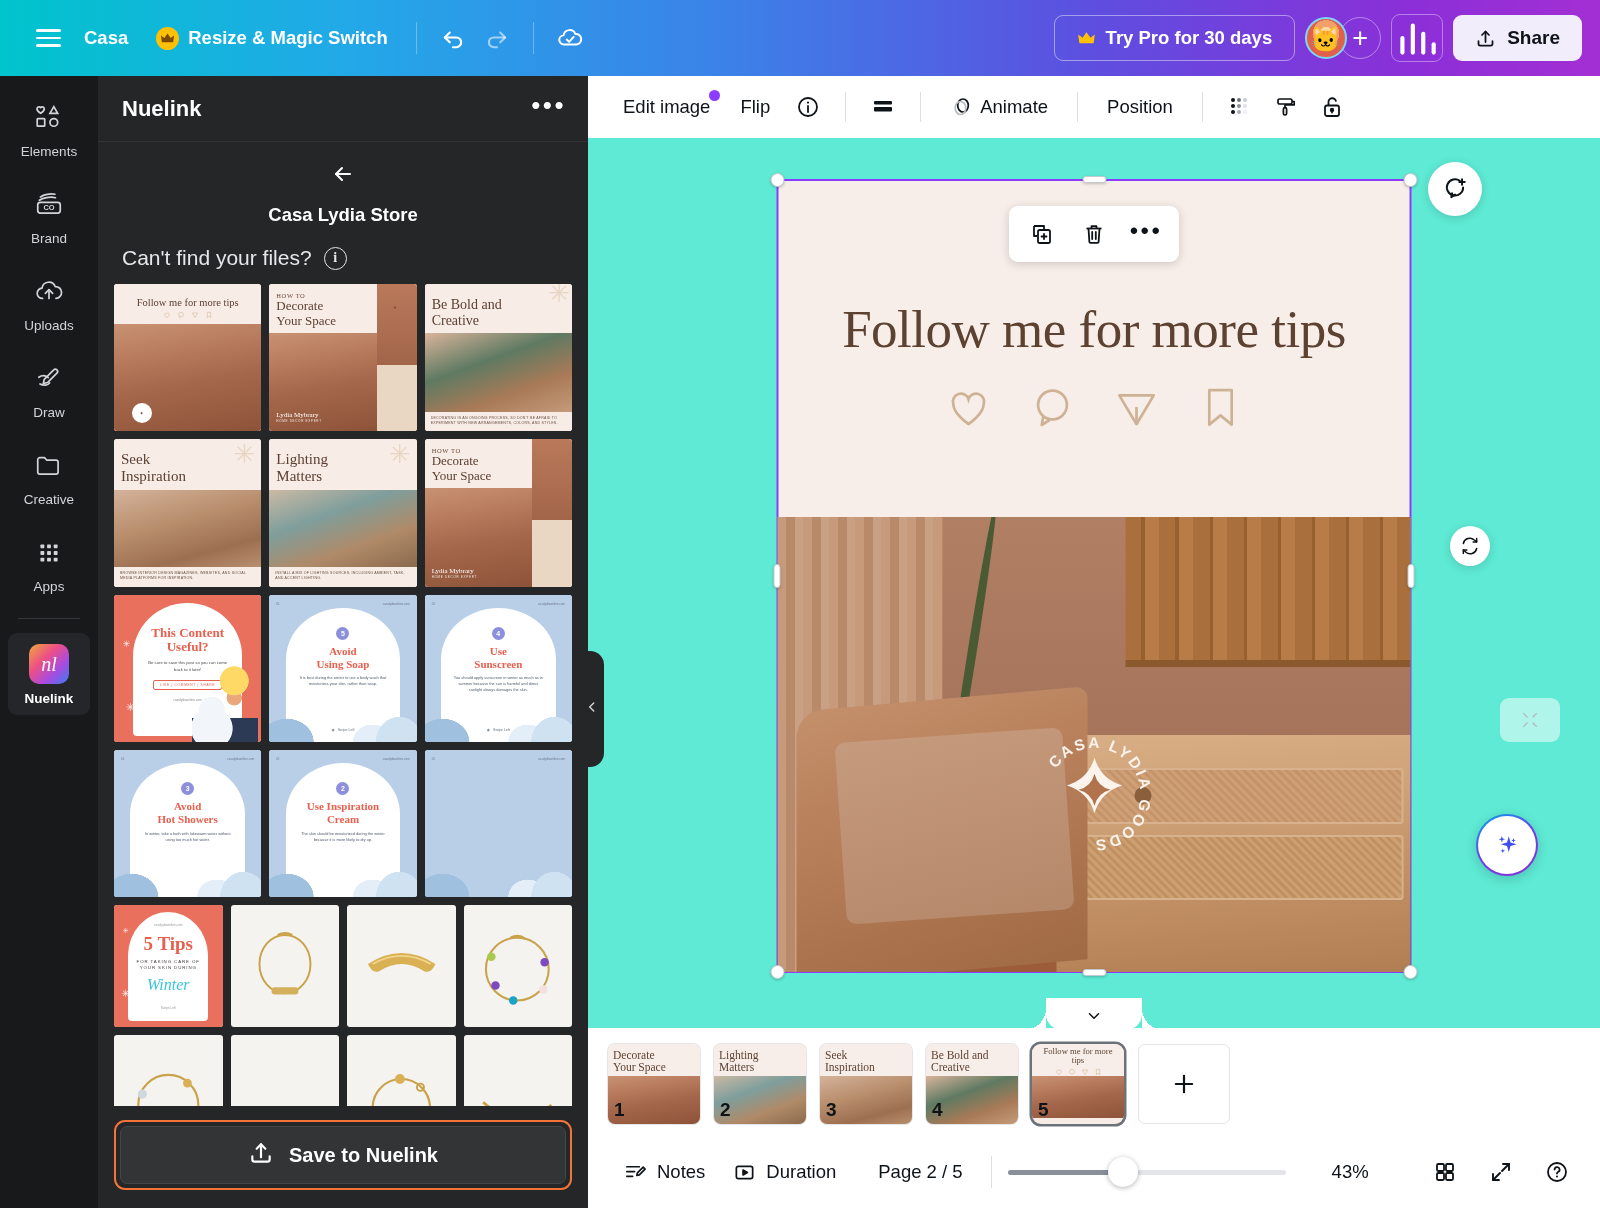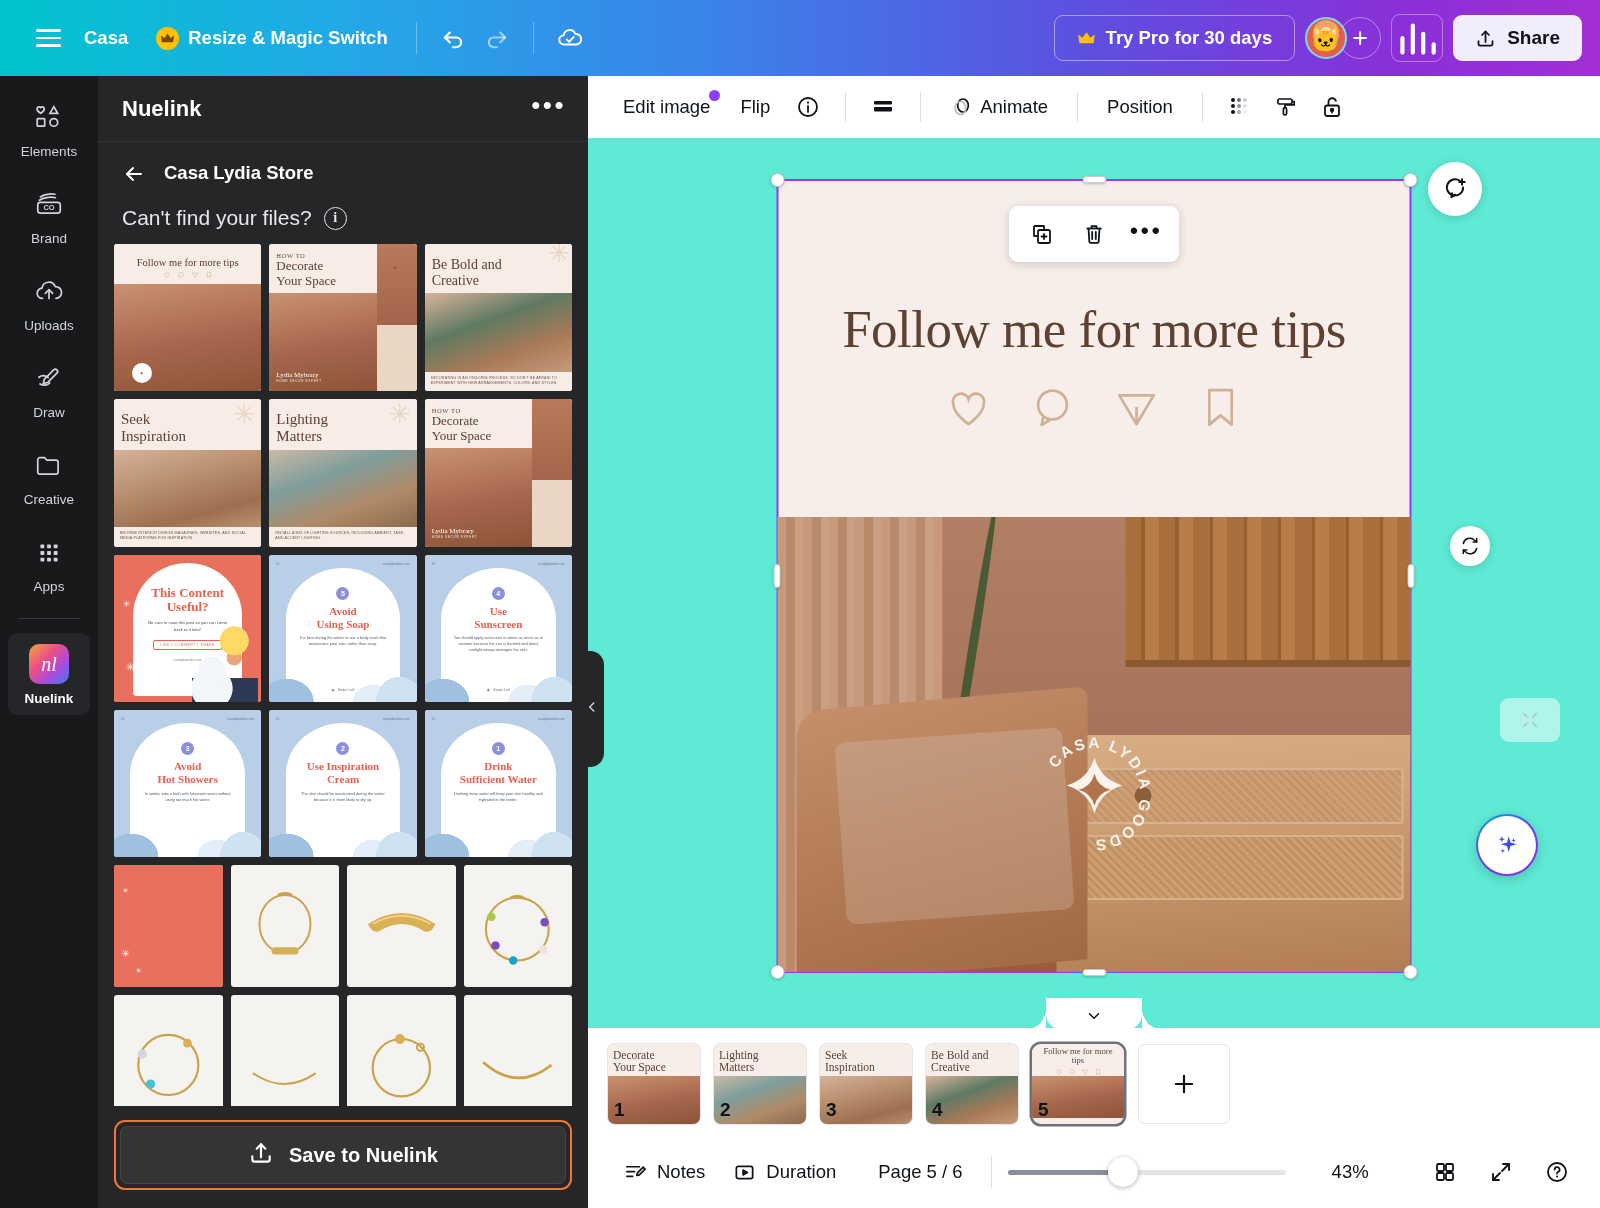--- a/index.html
+++ b/index.html
@@ -63,21 +63,21 @@
     width:40px;height:40px;border-radius:10px;
     background:linear-gradient(135deg,#f0a93b 0%,#ec4f86 38%,#a84ce0 68%,#3b7bf0 100%);
     display:flex;align-items:center;justify-content:center;color:#fff;font-size:20px;font-style:italic;font-family:"Liberation Serif",serif;
   }
 
   
   .panel { width:490px; flex:0 0 490px; background:#252627; display:flex; flex-direction:column; position:relative; }
   .panel-head { height:66px; display:flex;align-items:center;justify-content:space-between;padding:0 22px 0 24px; border-bottom:1px solid #323335; }
   .panel-title { color:#fff;font-size:22px;font-weight:700; }
   .dots { color:#fff;font-size:26px;letter-spacing:2.5px;cursor:pointer;line-height:1;padding-bottom:8px; }
-  .panel-sub { display:flex;gap:18px;padding:20px 24px 8px; }
+  .panel-sub { display:flex;align-items:center;gap:18px;padding:20px 24px 8px;flex-direction:column; }
   .back-arrow { cursor:pointer; display:flex; }
   .back-arrow svg{width:24px;height:24px;}
   .store-name { color:#fff;font-size:18.5px;font-weight:700; }
   .cantfind { display:flex;align-items:center;gap:12px;padding:12px 24px 14px; }
   .cantfind-text { color:#e6e7ea;font-size:21px; }
   .info-circ { width:23px;height:23px;border:1.8px solid #e6e7ea;border-radius:50%;color:#e6e7ea;font-size:14px;font-weight:700;
                display:flex;align-items:center;justify-content:center;font-family:"Liberation Serif",serif;cursor:pointer; }
 
   .grid-wrap { flex:1; overflow:hidden; padding:0 16px; position:relative; }
   .grid { display:grid; grid-template-columns:repeat(3,1fr); gap:8px; }
@@ -607,37 +607,39 @@
             <div class="wmount"></div>
           </div>
             </div>
 
           <div class="thumb">
               <div class="wpost">
             <div class="wmeta">
                   <span>01</span>
                   <span>casalydiaonline.com</span>
                 </div>
-            <div class="warch">
-              <div class="wnum">1</div>
-              <div class="wtitle" style="white-space:pre-line">Drink
-Sufficient Water</div>
-              <div class="wbody">Drinking more water will keep your skin healthy and hydrated in the winter.</div>
-            </div>
             <div class="wmount"></div>
           </div>
             </div>
         </div>
 
         <div class="grid four">
           <div class="thumb tall">
               <div class="cpost">
             <div class="cflake" style="left:8%;top:18%;font-size:7px">✳</div>
             <div class="cflake" style="left:7%;top:68%;font-size:10px">✳</div>
             <div class="cflake" style="left:20%;top:84%;font-size:7px">✳</div>
+            <div class="carch" style="padding-top:10%">
+              <div style="font-size:3.2px;color:#9a9aa2;margin-bottom:7px">casalydiaonline.com</div>
+              <div class="ctitle" style="font-size:19px">5 Tips</div>
+              <div class="csmall" style="white-space:pre-line">FOR TAKING CARE OF
+YOUR SKIN DURING</div>
+              <div class="cwinter">Winter</div>
+              <div style="font-size:3.2px;color:#9a9aa2;margin-top:12px">Swipe Left</div>
+            </div>
           </div>
             </div>
 
           <div class="thumb tall">
               <div class="jpost">
             <svg viewBox="0 0 60 70" width="70%" height="70%">
                   <ellipse cx="30" cy="33" rx="21" ry="24" fill="none" stroke="#c9a24a" stroke-width="1.6"></ellipse>
                   <rect x="19" y="52" width="22" height="6" rx="2.4" fill="#d4b05c"></rect>
                   <path d="M24 9 q6-3 12 0" stroke="#c9a24a" stroke-width="1.8" fill="none"></path>
                 </svg>
@@ -985,21 +987,21 @@
         </div>
         <div class="st-btn">
           <span style="display:flex">
             <svg viewBox="0 0 24 24" fill="none" stroke="#0e1318" stroke-width="1.8" stroke-linejoin="round">
                 <rect x="3.5" y="5.5" width="17" height="13" rx="2"></rect>
                 <path d="M10.5 9.5l4.5 2.5-4.5 2.5z" fill="#0e1318"></path>
               </svg>
           </span>
           <span>Duration</span>
         </div>
-        <div class="st-page">Page 5 / 6</div>
+        <div class="st-page">Page 2 / 5</div>
         <div class="st-sep"></div>
         <div class="slider">
           <div class="track"></div>
           <div class="fill"></div>
           <div class="knob"></div>
         </div>
         <div class="zoomval">43%</div>
         <div class="status-right">
           <div class="st-icon">
             <svg viewBox="0 0 24 24" fill="none" stroke="#0e1318" stroke-width="1.8">

